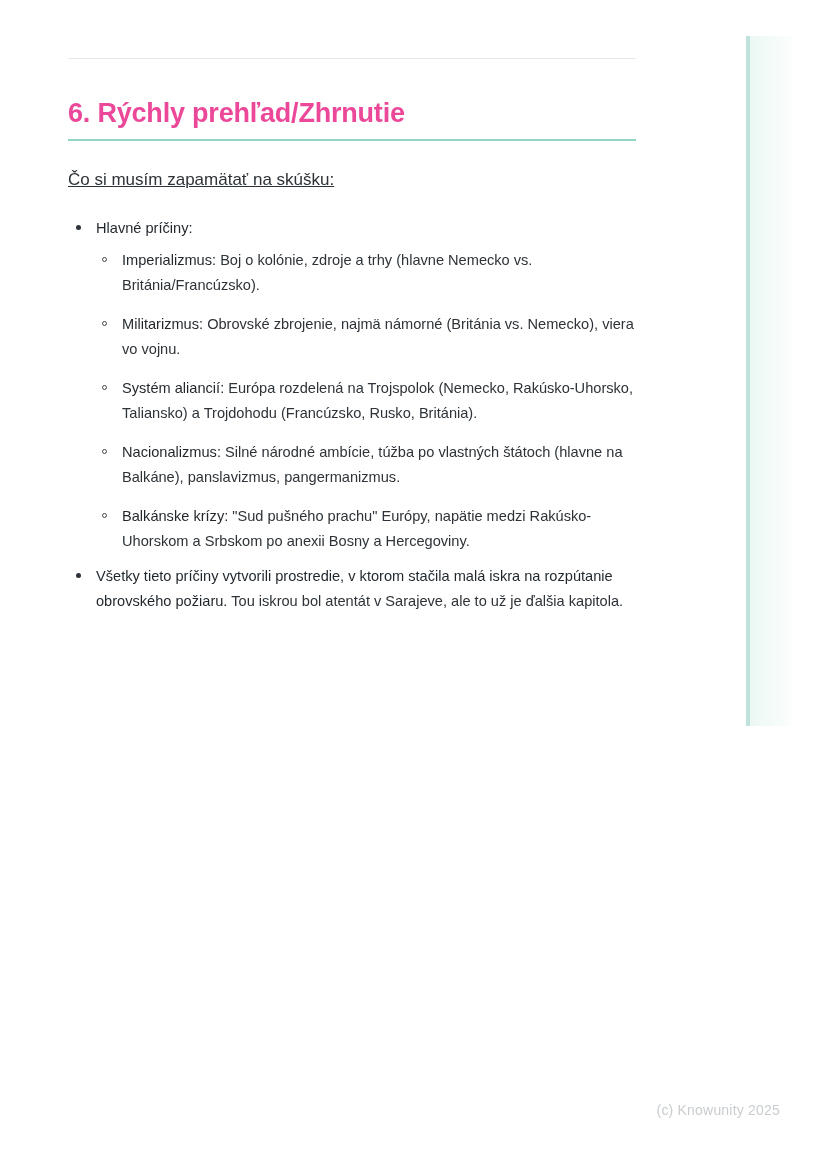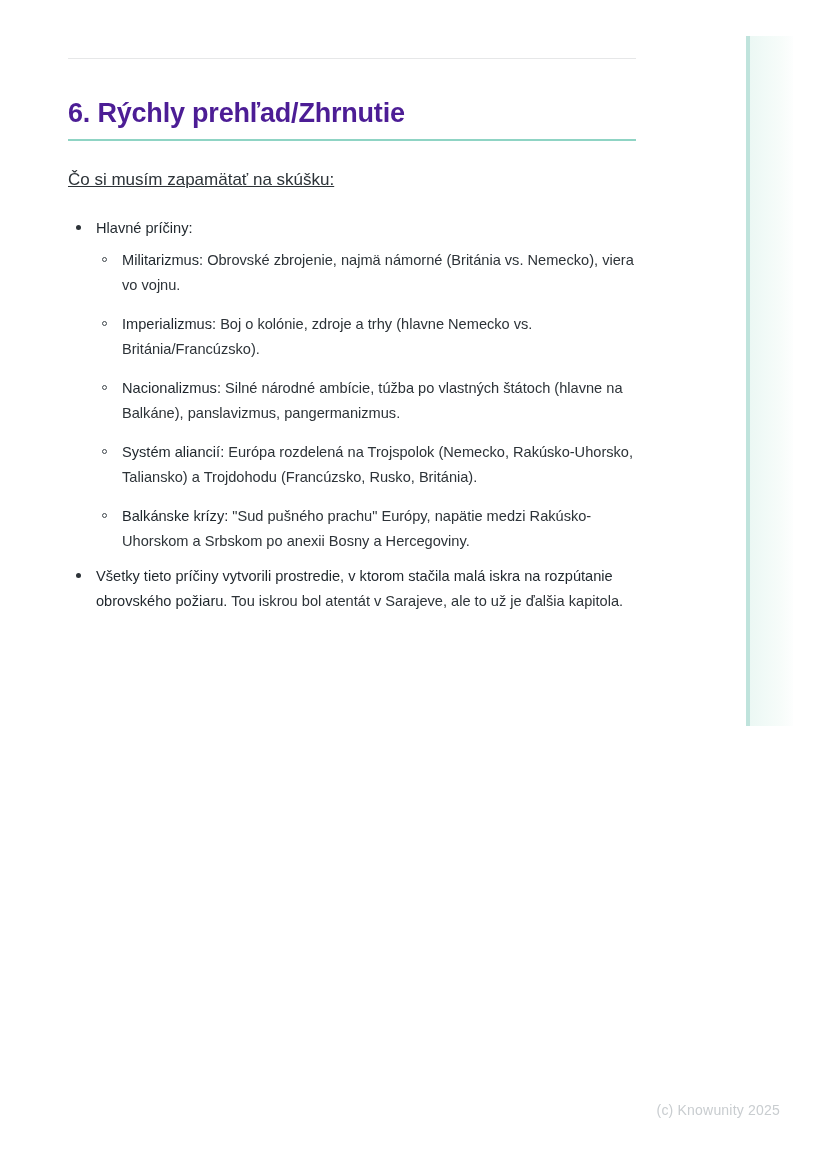--- a/index.html
+++ b/index.html
@@ -106,21 +106,21 @@
     width: 568px;
     margin-top: 10px;
   }
 
   
   h2.section-heading {
     margin: 38px 0 0 0;
     font-size: 27px;
     line-height: 32px;
     font-weight: 700;
-    color: #4c1d95;
+    color: #ec4899;
     letter-spacing: -0.2px;
   }
 
   p.lead {
     margin: 26px 0 0 0;
     font-size: 17px;
     line-height: 25px;
     text-decoration: underline;
   }
 
@@ -155,33 +155,33 @@
 
   <ul class="list-main">
 
     <li class="lvl1">
       <span class="bullet"></span>
       <b class="b">Hlavné príčiny:</b>
 
       <ul class="nested">
         <li class="lvl2">
           <span class="bullet-hollow"></span>
+          <b class="b">Imperializmus:</b><span> Boj o kolónie, zdroje a trhy (hlavne Nemecko vs. Británia/Francúzsko).</span>
+        </li>
+        <li class="lvl2">
+          <span class="bullet-hollow"></span>
           <b class="b">Militarizmus:</b><span> Obrovské zbrojenie, najmä námorné (Británia vs. Nemecko), viera vo vojnu.</span>
         </li>
         <li class="lvl2">
           <span class="bullet-hollow"></span>
-          <b class="b">Imperializmus:</b><span> Boj o kolónie, zdroje a trhy (hlavne Nemecko vs. Británia/Francúzsko).</span>
+          <b class="b">Systém aliancií:</b><span> Európa rozdelená na Trojspolok (Nemecko, Rakúsko-Uhorsko, Taliansko) a Trojdohodu (Francúzsko, Rusko, Británia).</span>
         </li>
         <li class="lvl2">
           <span class="bullet-hollow"></span>
           <b class="b">Nacionalizmus:</b><span> Silné národné ambície, túžba po vlastných štátoch (hlavne na Balkáne), panslavizmus, pangermanizmus.</span>
-        </li>
-        <li class="lvl2">
-          <span class="bullet-hollow"></span>
-          <b class="b">Systém aliancií:</b><span> Európa rozdelená na Trojspolok (Nemecko, Rakúsko-Uhorsko, Taliansko) a Trojdohodu (Francúzsko, Rusko, Británia).</span>
         </li>
         <li class="lvl2">
           <span class="bullet-hollow"></span>
           <b class="b">Balkánske krízy:</b><span> "Sud pušného prachu" Európy, napätie medzi Rakúsko-Uhorskom a Srbskom po anexii Bosny a Hercegoviny.</span>
         </li>
       </ul>
     </li>
 
     <li class="lvl1" style="margin-top:6px;">
       <span class="bullet"></span>

